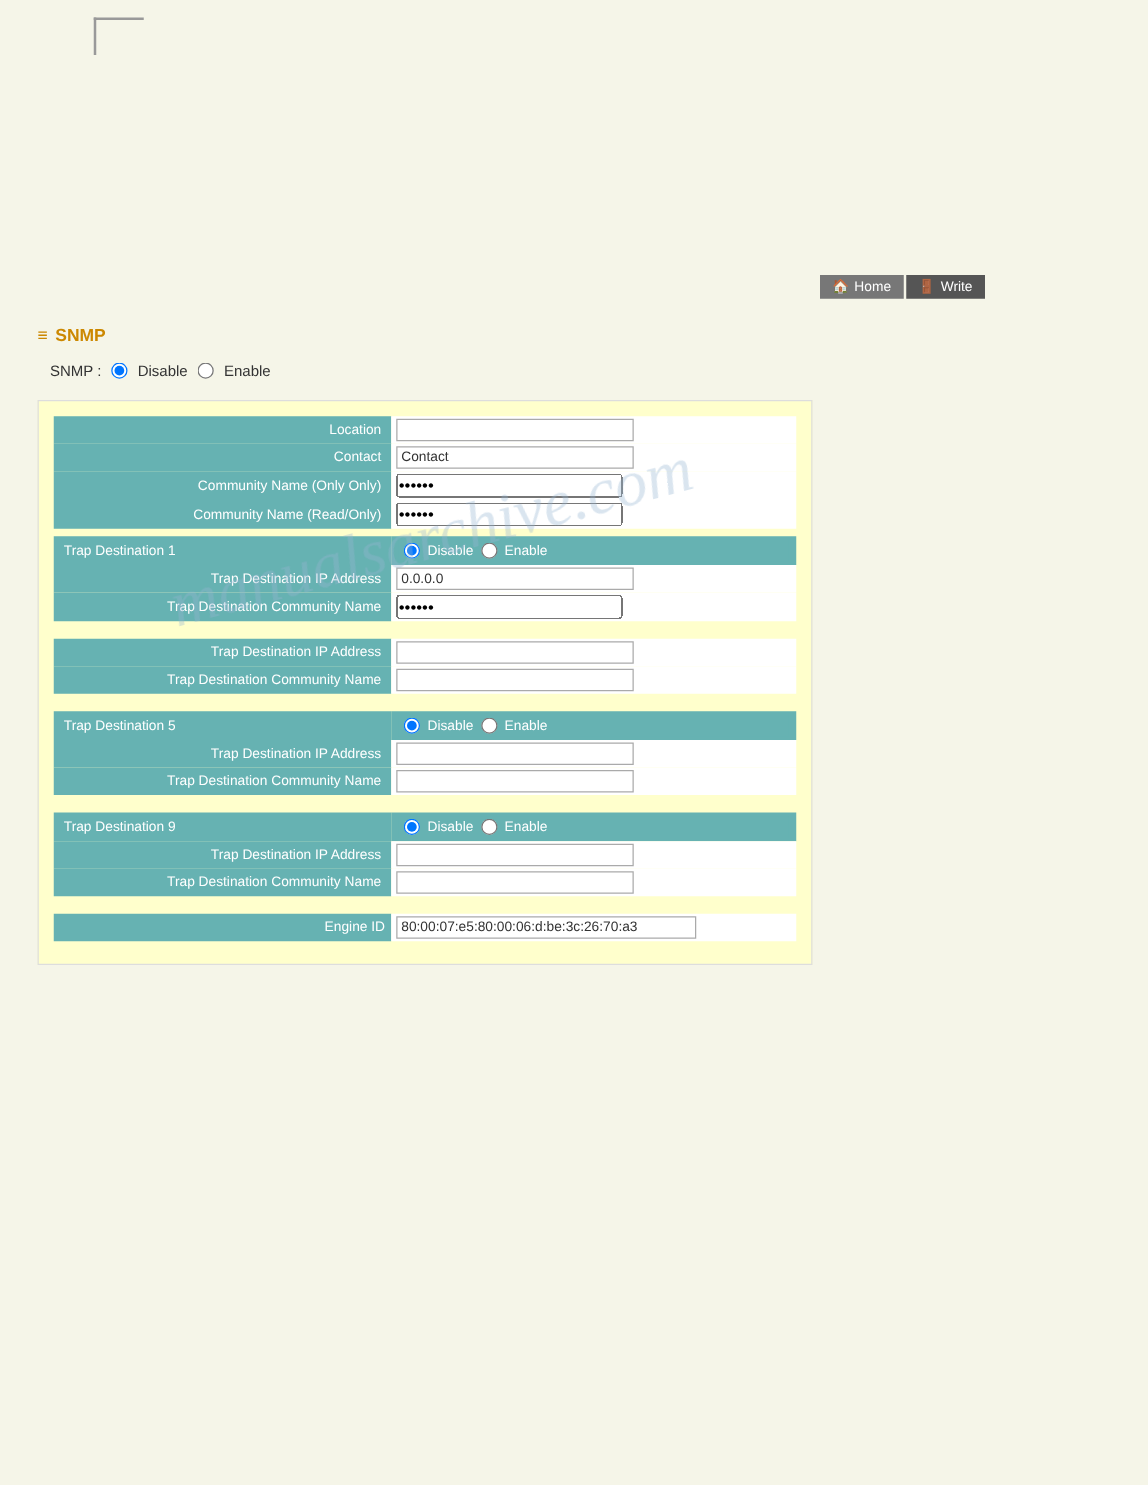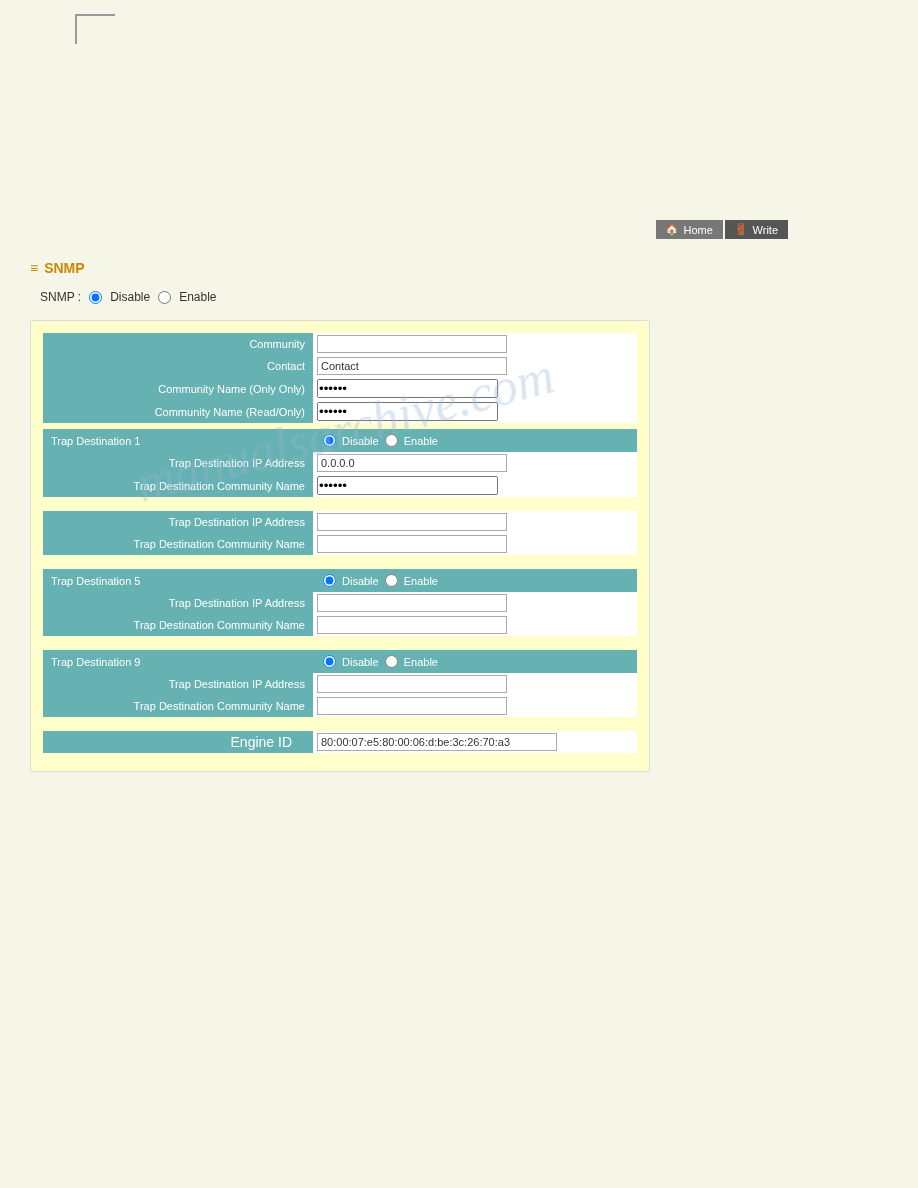--- a/index.html
+++ b/index.html
@@ -50,21 +50,21 @@
       gap: 6px;
     }
     .page-title-icon {
       color: #cc8800;
       font-size: 14px;
     }
 
     
     .snmp-toggle {
       display: flex;
-      align-items: flex-end;
+      align-items: flex-start;
       gap: 8px;
       margin-bottom: 16px;
       margin-left: 10px;
       font-size: 12px;
       color: #333;
     }
     .snmp-toggle label { color: #333; }
 
     
     .content-area {
@@ -141,22 +141,22 @@
     
     .section-spacer {
       height: 8px;
     }
 
     
     .engine-row .label-cell {
       background: #66b2b2;
       color: #fff;
       text-align: right;
-      padding: 3px 21px;
-      font-size: 14px;
+      padding: 3px 5px;
+      font-size: 11px;
     }
     .engine-row .value-cell {
       background: #fff;
     }
     .engine-row input[type="text"] {
       width: 240px;
     }
 
     
     .watermark {
@@ -212,21 +212,21 @@
     <label>Disable</label>
     <input type="radio" name="snmp_mode" value="enable" style="">
     <label>Enable</label>
   </div>
 
   <div class="content-area">
 
     <table class="form-table">
       <tbody>
           <tr>
-        <td class="label-cell">Community</td>
+        <td class="label-cell">Location</td>
         <td class="value-cell">
           <input type="text" value="" style="">
         </td>
       </tr>
       <tr>
         <td class="label-cell">Contact</td>
         <td class="value-cell">
           <input type="text" value="Contact" style="">
         </td>
       </tr>

